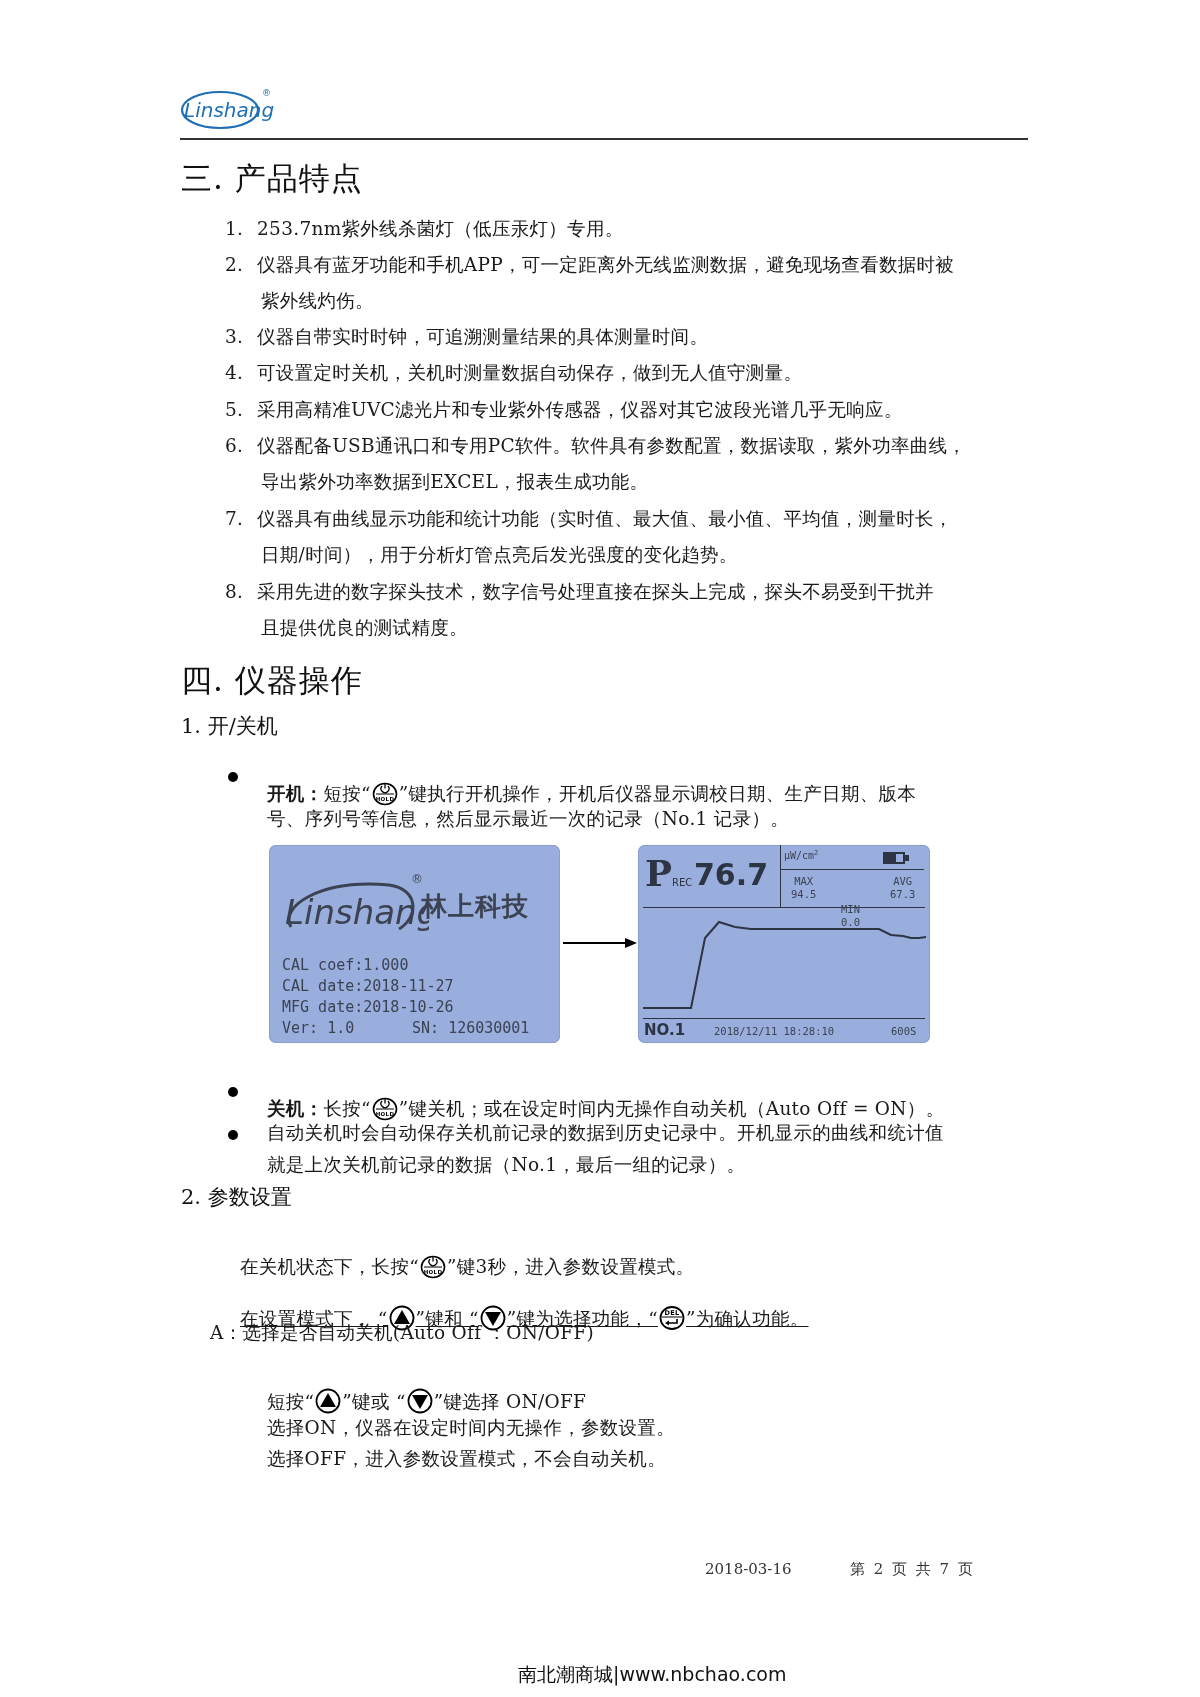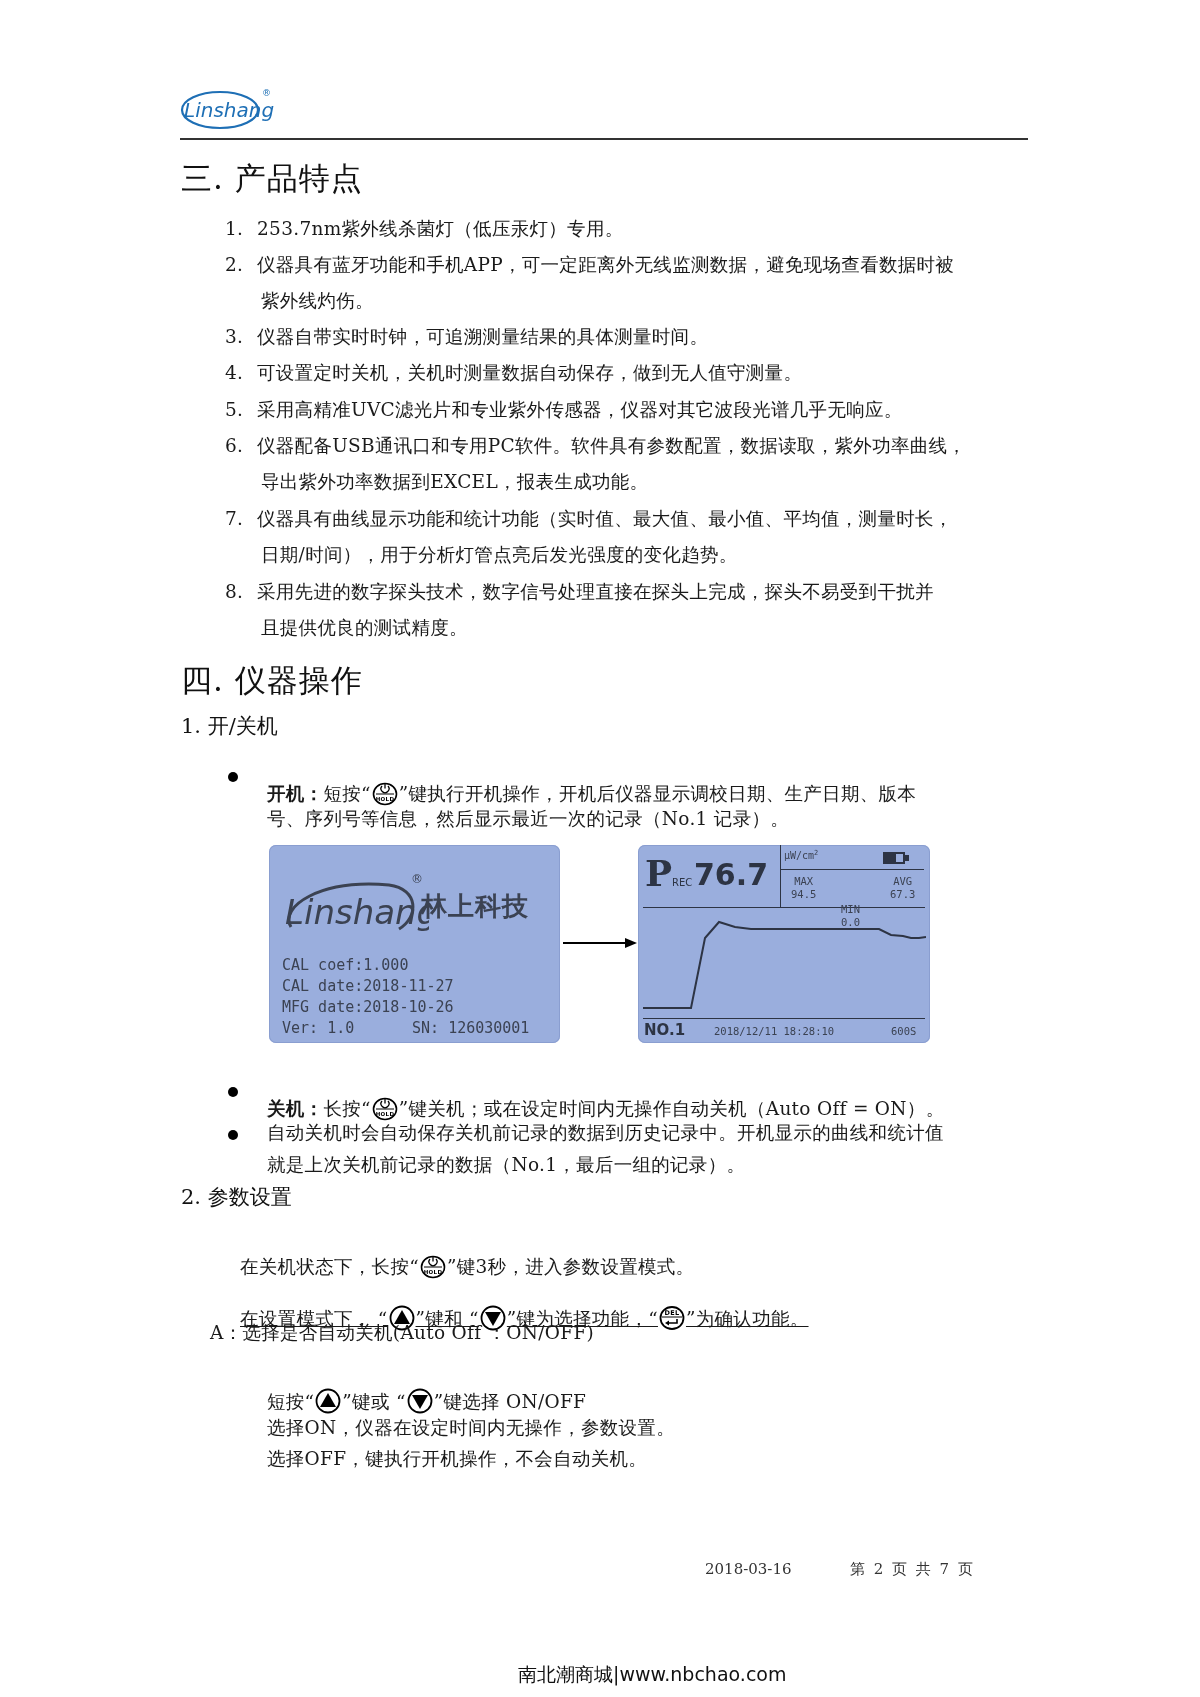--- a/index.html
+++ b/index.html
@@ -172,17 +172,17 @@
   <span>短按“</span><span class="key"><svg width="26" height="26" viewBox="0 0 26 26">
         <circle cx="13" cy="13" r="11.5" fill="#fff" stroke="#000" stroke-width="1.8"></circle>
         <polygon points="13,5 21,19 5,19" fill="#000"></polygon>
       </svg></span><span>”键或  “</span><span class="key"><svg width="26" height="26" viewBox="0 0 26 26">
         <circle cx="13" cy="13" r="11.5" fill="#fff" stroke="#000" stroke-width="1.8"></circle>
         <polygon points="5,7 21,7 13,21" fill="#000"></polygon>
       </svg></span><span>”键选择 ON/OFF</span>
 </div>
 
 <div class="abs body" style="left:267px; top:1415px;">选择ON，仪器在设定时间内无操作，参数设置。</div>
-<div class="abs body" style="left:267px; top:1446px;">选择OFF，键执行开机操作，不会自动关机。</div>
+<div class="abs body" style="left:267px; top:1446px;">选择OFF，进入参数设置模式，不会自动关机。</div>
 
 <div class="abs footer" style="left:705px; top:1560px;">2018-03-16</div>
 <div class="abs footer" style="left:850px; top:1560px; letter-spacing:2px;">第 2 页 共 7 页</div>
 <div class="abs wm" style="left:518px; top:1662px;">南北潮商城|www.nbchao.com</div>
 
 </body></html>

